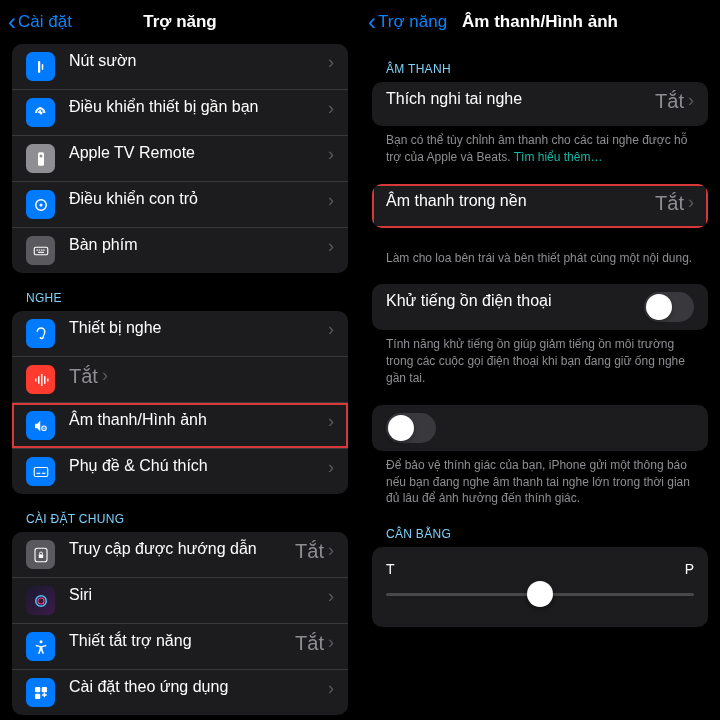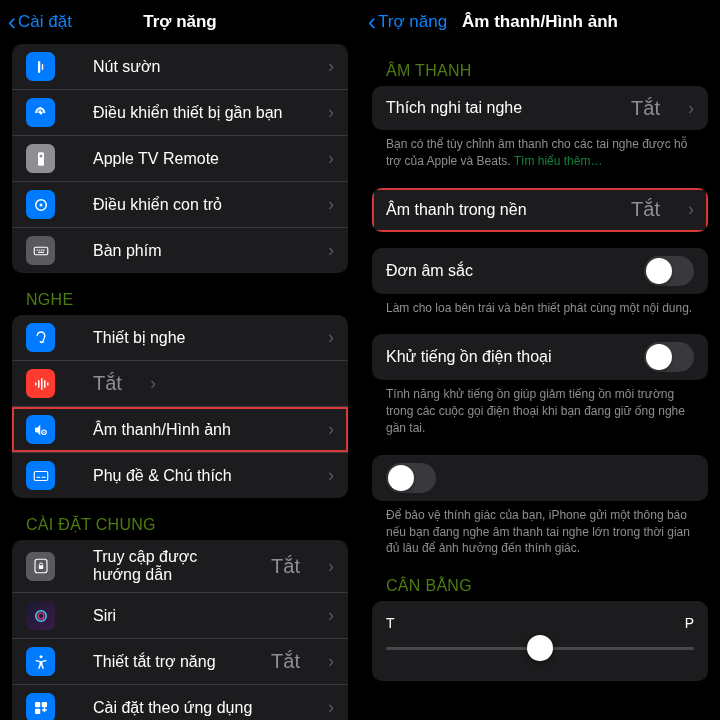--- a/index.html
+++ b/index.html
@@ -4,32 +4,32 @@
 <style>
 * { margin: 0; padding: 0; box-sizing: border-box; font-family: -apple-system, BlinkMacSystemFont, "Segoe UI", sans-serif; }
 body { background: #000; display: flex; width: 720px; height: 720px; overflow: hidden; }
 .screen { width: 360px; height: 720px; background: #000; overflow-y: auto; position: relative; }
 .screen::-webkit-scrollbar { display: none; }
 .header { display: flex; align-items: center; height: 44px; padding: 0 8px; position: sticky; top: 0; background: #000; z-index: 10; }
 .back-btn { display: flex; align-items: center; color: #0a84ff; font-size: 17px; cursor: pointer; gap: 2px; }
 .back-chev { font-size: 24px; line-height: 1; }
 .header-title { position: absolute; left: 50%; transform: translateX(-50%); color: #fff; font-size: 17px; font-weight: 600; white-space: nowrap; }
 .content { padding: 0 12px 20px; }
-.section-header { color: #4d7c0f; font-size: 16px; font-weight: 400; text-transform: uppercase; padding: 18px 14px 6px; letter-spacing: 0.3px; }
+.section-header { color: #7dd3fc; font-size: 12px; font-weight: 400; text-transform: uppercase; padding: 18px 14px 6px; letter-spacing: 0.3px; }
 .group { background: #1c1c1e; border-radius: 10px; overflow: hidden; }
-.row { display: flex; align-items: center; min-height: 44px; padding: 8px 14px; border-bottom: 0.5px solid #38383a; cursor: pointer; position: relative; gap: 24px; }
+.row { display: flex; align-items: flex-start; min-height: 44px; padding: 8px 14px; border-bottom: 0.5px solid #38383a; cursor: pointer; position: relative; }
 .row:last-child { border-bottom: none; }
 .row.highlighted { box-shadow: inset 0 0 0 2px #d93838; }
 .row-icon { width: 29px; height: 29px; border-radius: 6.5px; margin-right: 14px; display: flex; align-items: center; justify-content: center; flex-shrink: 0; }
 .row-icon svg { width: 18px; height: 18px; fill: #fff; }
 .row-label { color: #fff; font-size: 16px; flex: 1; }
 .row-value { color: #8e8e93; font-size: 20px; margin-right: 4px; }
 .chev { color: #5a5a5e; font-size: 18px; }
 .footer-text { color: #8e8e93; font-size: 12px; padding: 6px 14px 2px; line-height: 1.4; }
-.footer-text .link { color: #15803d; }
+.footer-text .link { color: #14b8a6; }
 .gap { height: 16px; }
 .toggle { width: 50px; height: 30px; background: #39393d; border-radius: 15px; position: relative; flex-shrink: 0; }
 .toggle::after { content: ''; position: absolute; width: 26px; height: 26px; background: #fff; border-radius: 50%; top: 2px; left: 2px; box-shadow: 0 2px 4px rgba(0,0,0,0.3); }
 .slider-row { padding: 14px 14px 18px; }
 .slider-labels { display: flex; justify-content: space-between; color: #fff; font-size: 14px; margin-bottom: 2px; }
 .slider-track { position: relative; height: 30px; display: flex; align-items: center; }
 .slider-line { height: 3px; background: #48484a; width: 100%; border-radius: 2px; position: relative; }
 .slider-tick { position: absolute; left: 50%; width: 2px; height: 8px; background: #48484a; top: -3px; }
 .slider-thumb { position: absolute; left: 50%; transform: translateX(-50%); width: 26px; height: 26px; background: #fff; border-radius: 50%; box-shadow: 0 2px 6px rgba(0,0,0,0.4); }
 .ic-blue { background: #007aff; }
@@ -229,26 +229,20 @@
     <div class="gap"></div>
     <div class="group">
       <div class="row highlighted">
         <div class="row-label">Âm thanh trong nền</div>
         <div class="row-value">Tắt</div>
         <span class="chev">›</span>
       </div>
     </div>
 
     <div class="gap"></div>
-    <div class="group">
-      <div class="row">
-        <div class="row-label">Đơn âm sắc</div>
-        <div class="toggle"></div>
-      </div>
-    </div>
     <div class="footer-text">Làm cho loa bên trái và bên thiết phát cùng một nội dung.</div>
 
     <div class="gap"></div>
     <div class="group">
       <div class="row">
         <div class="row-label">Khử tiếng ồn điện thoại</div>
         <div class="toggle"></div>
       </div>
     </div>
     <div class="footer-text">Tính năng khử tiếng ồn giúp giảm tiếng ồn môi trường trong các cuộc gọi điện thoại khi bạn đang giữ ống nghe gần tai.</div>

